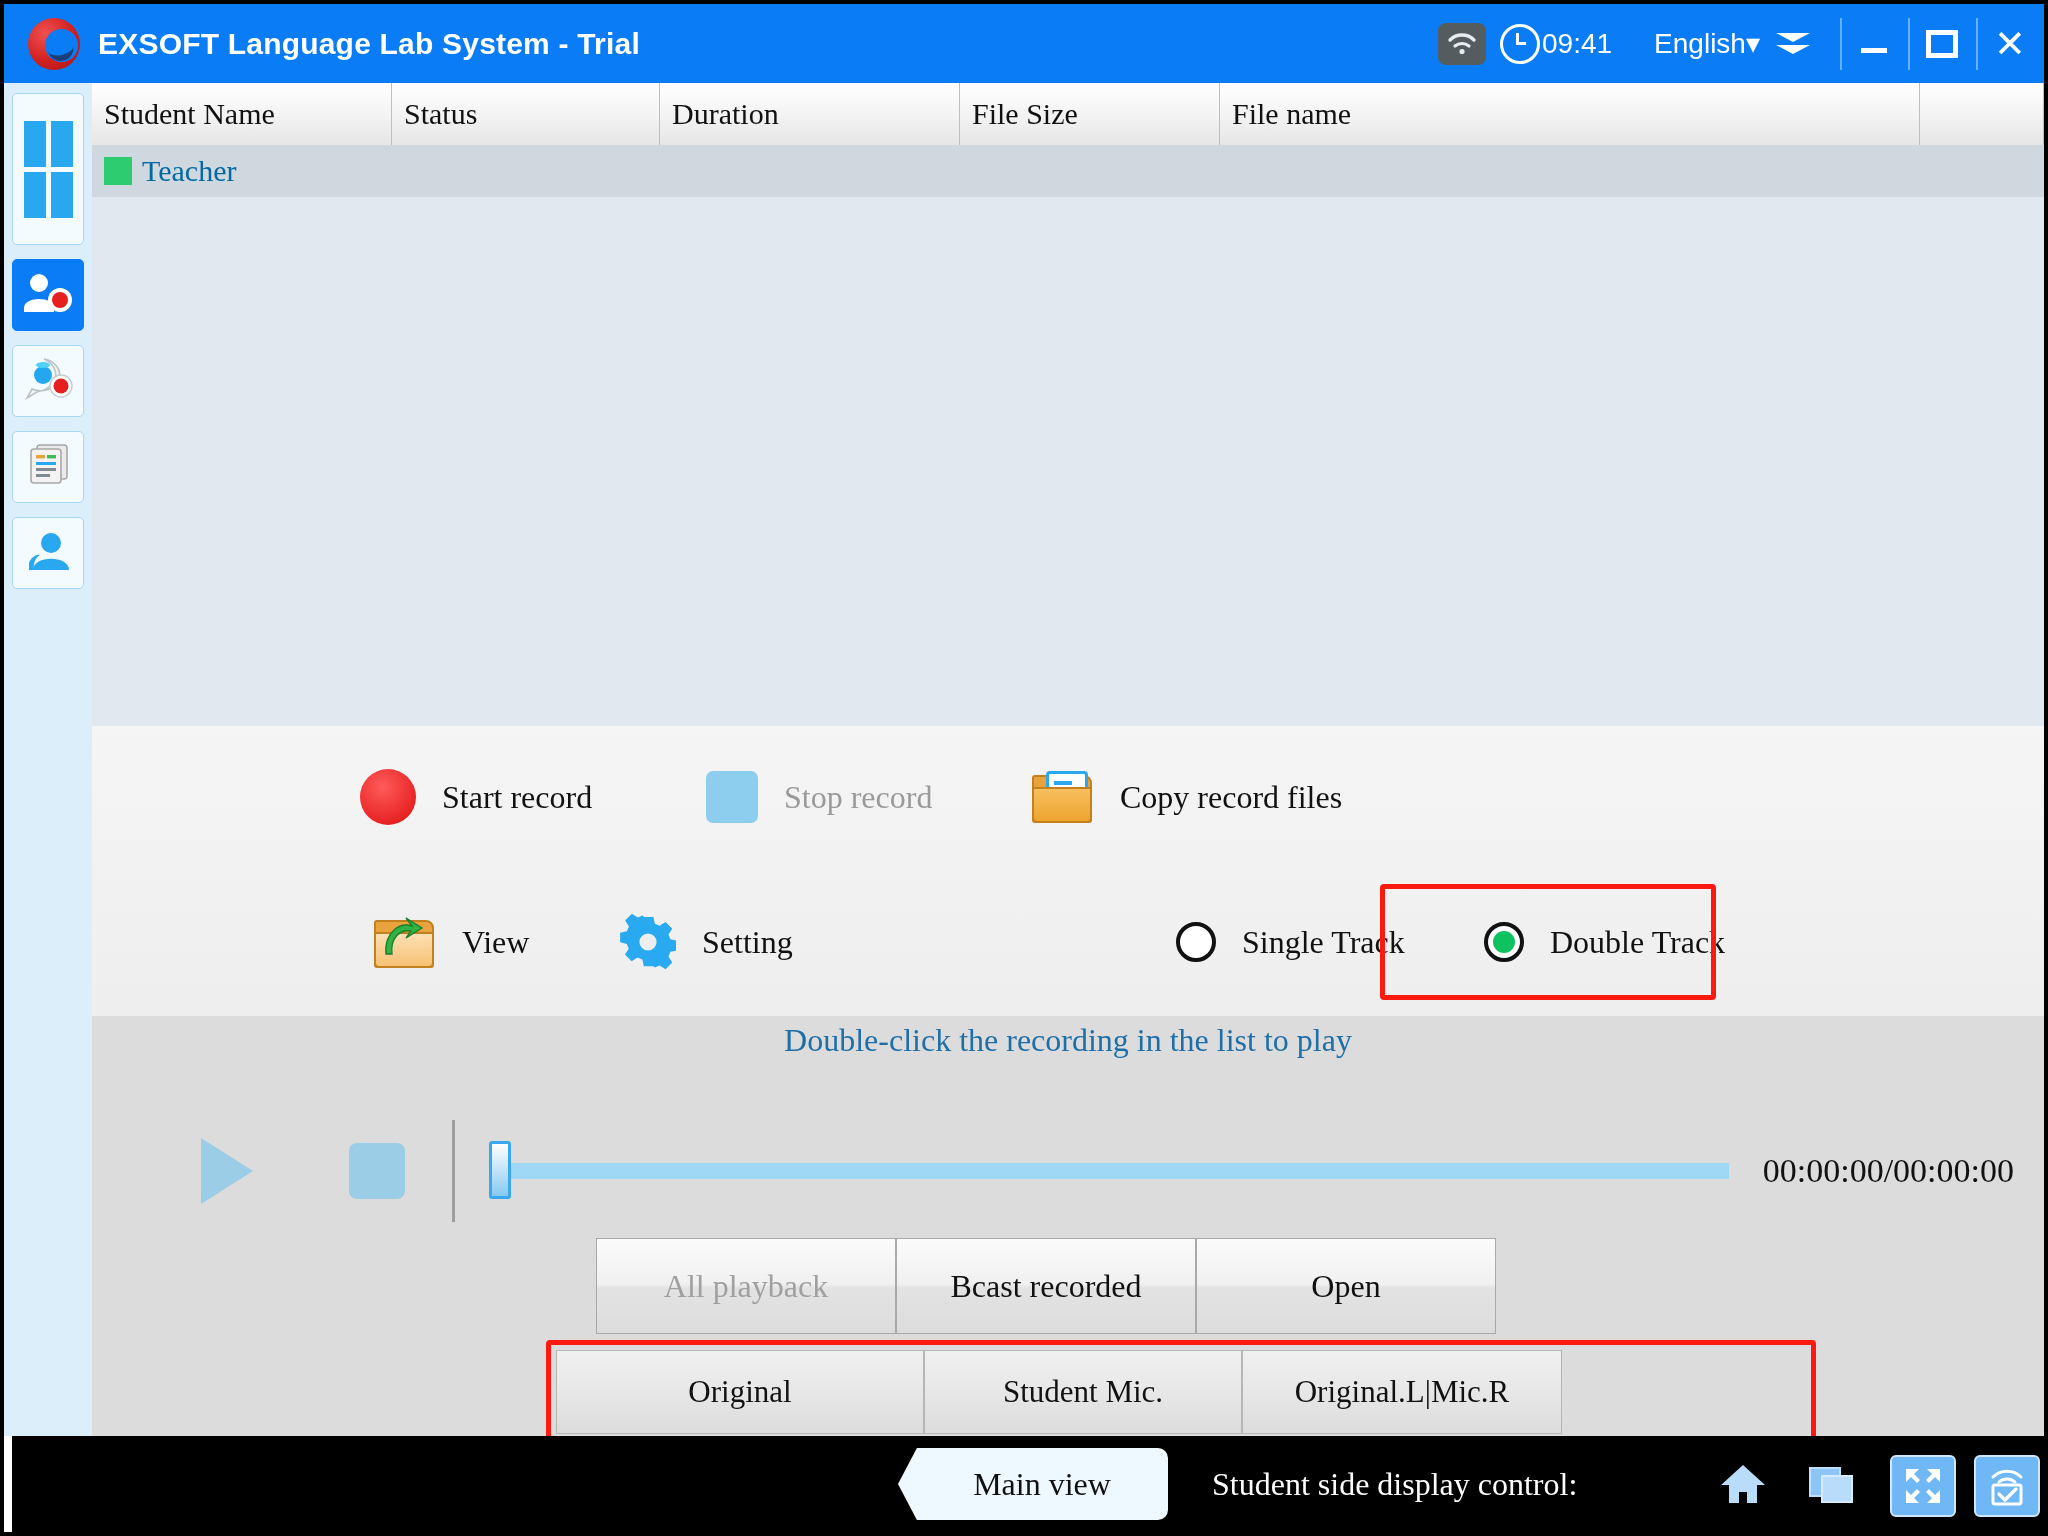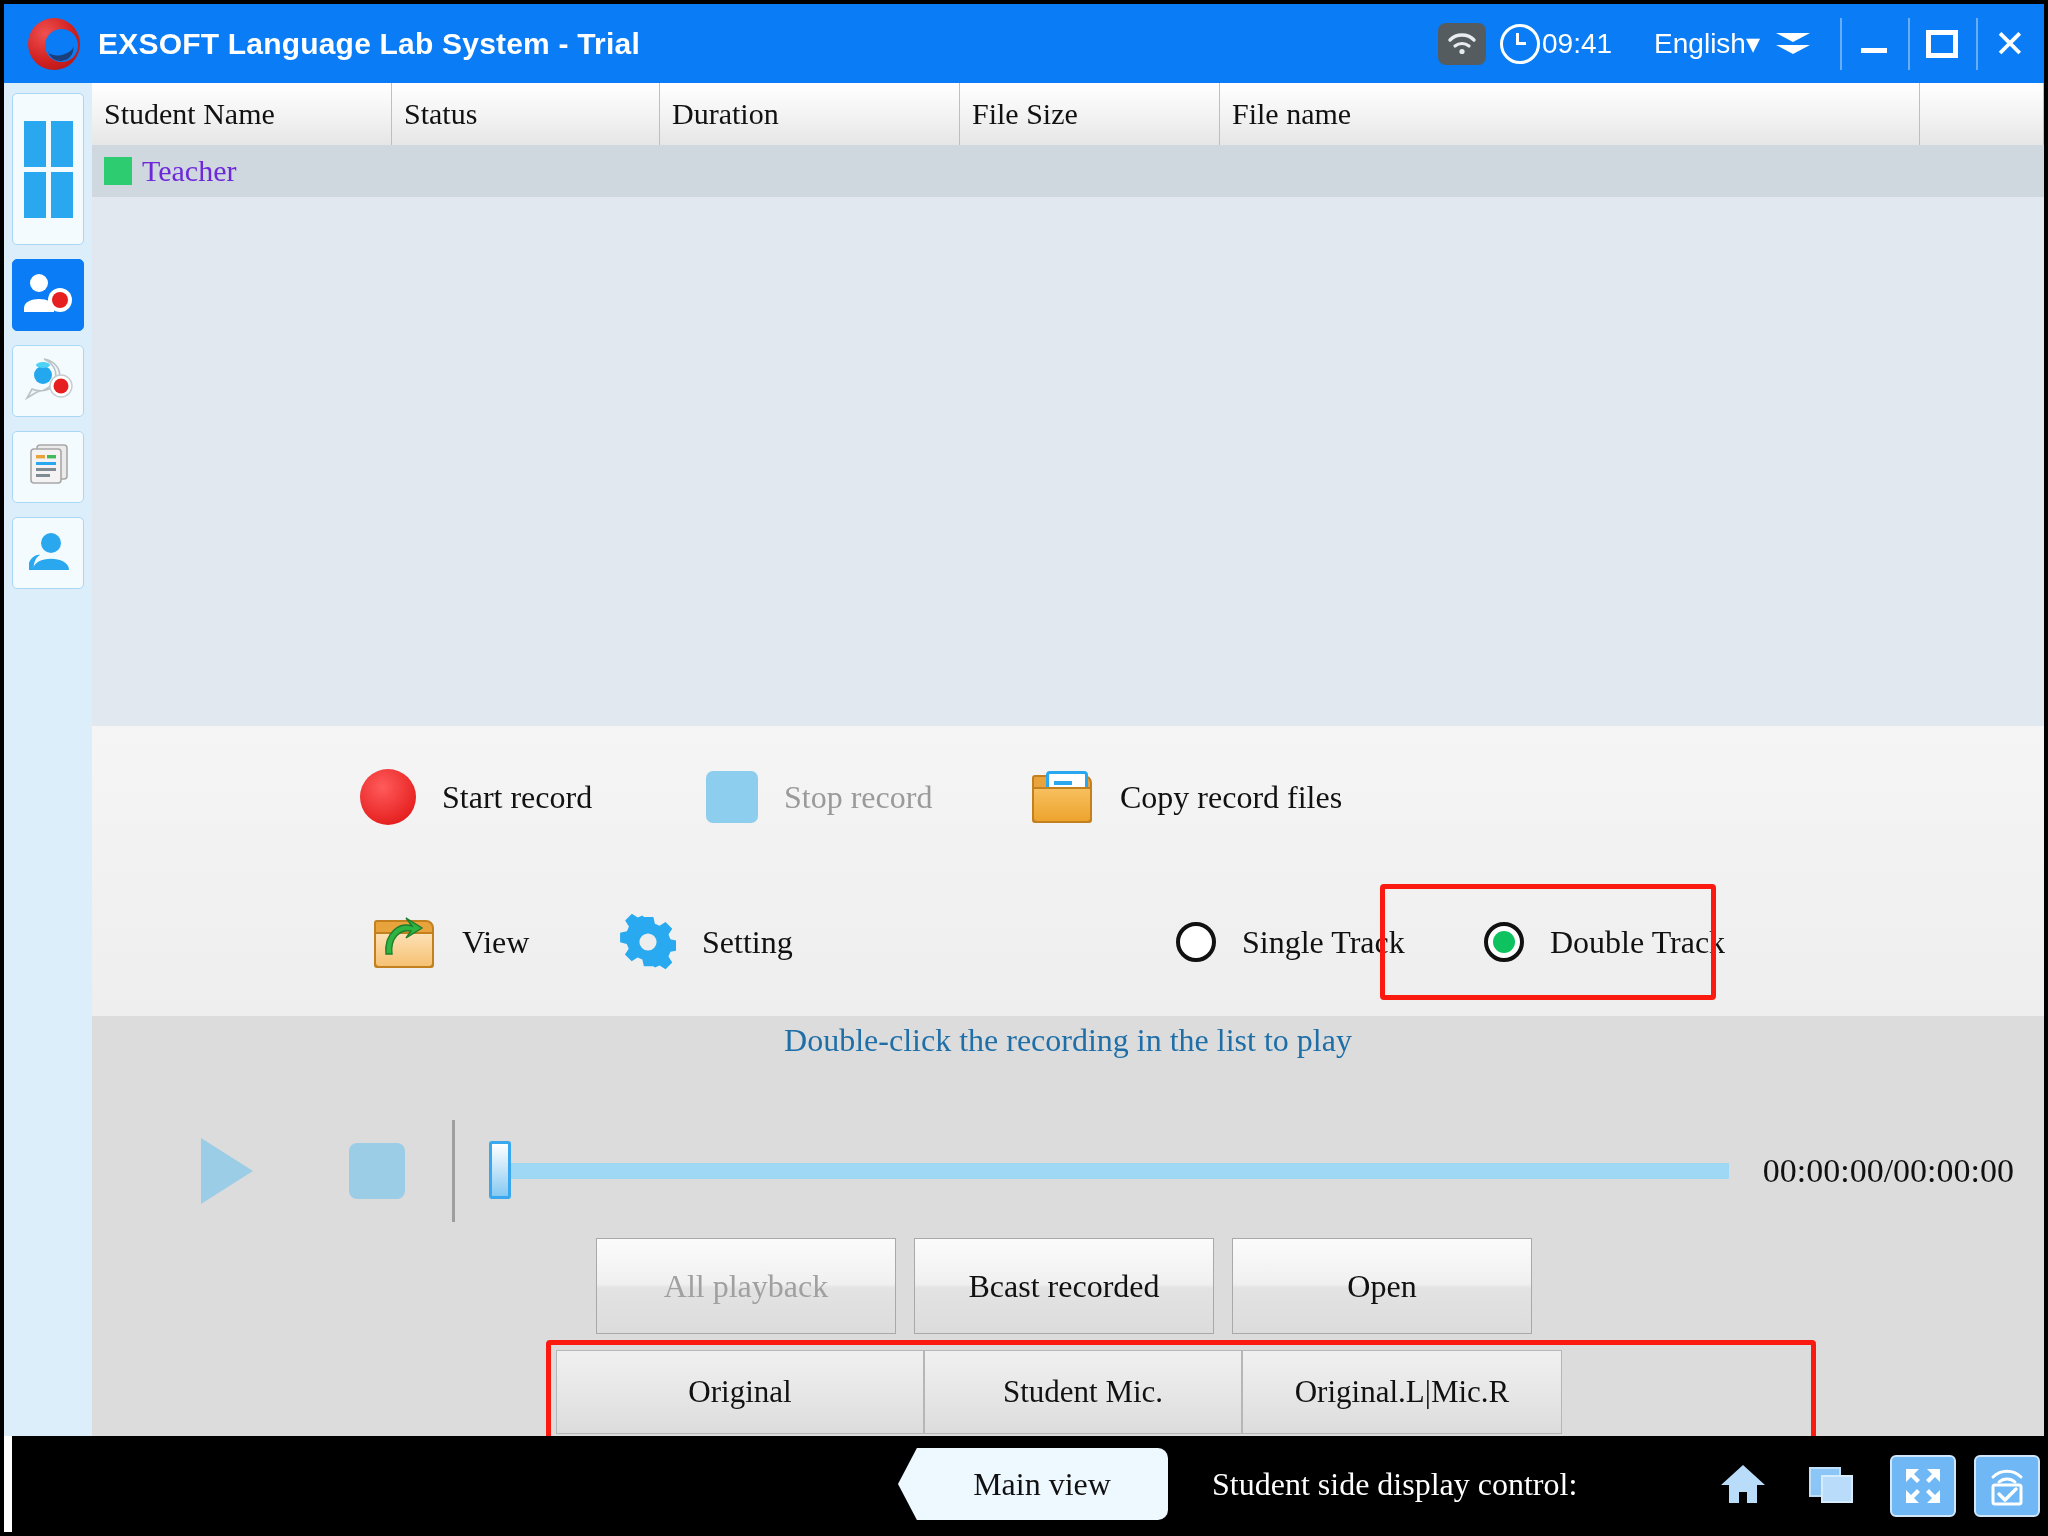--- a/index.html
+++ b/index.html
@@ -190,21 +190,21 @@
     position: absolute;
     left: 88px; top: 141px;
     right: 0;
     height: 52px;
     background: #cfd7df;
     display: flex; align-items: center;
     padding-left: 12px;
     box-sizing: border-box;
   }
   .green-sq { width: 28px; height: 28px; background: #2ecc71; margin-right: 10px; }
-  .teacher-name { font-size: 30px; color: #6d28d9; font-family: "Liberation Serif", serif; }
+  .teacher-name { font-size: 30px; color: #0369a1; font-family: "Liberation Serif", serif; }
   .list-body {
     position: absolute;
     left: 88px; top: 193px;
     right: 0;
     height: 529px;
     background: #e1e8f0;
   }
 
   
   .controls {
@@ -560,21 +560,21 @@
       </div>
       <div class="vsep"></div>
       <div style="flex:1; position:relative; margin:0 34px 0 34px;">
         <div class="track">
           <div class="thumb"></div>
         </div>
       </div>
       <div class="timecode">00:00:00/00:00:00</div>
     </div>
 
-    <div style="position:absolute; left:504px; top:222px; display:flex; gap:18px;">
+    <div style="position:absolute; left:504px; top:222px; display:flex; ">
       <div class="pbtn dim" style="width:300px; height:96px;">All playback</div>
       <div class="pbtn" style="width:300px; height:96px;">Bcast recorded</div>
       <div class="pbtn" style="width:300px; height:96px;">Open</div>
     </div>
 
     <div style="position:absolute; left:464px; top:334px; display:flex;">
       <div class="tbtn" style="width:368px; height:84px;">Original</div>
       <div class="tbtn" style="width:318px; height:84px;">Student Mic.</div>
       <div class="tbtn" style="width:320px; height:84px;">Original.L|Mic.R</div>
     </div>

